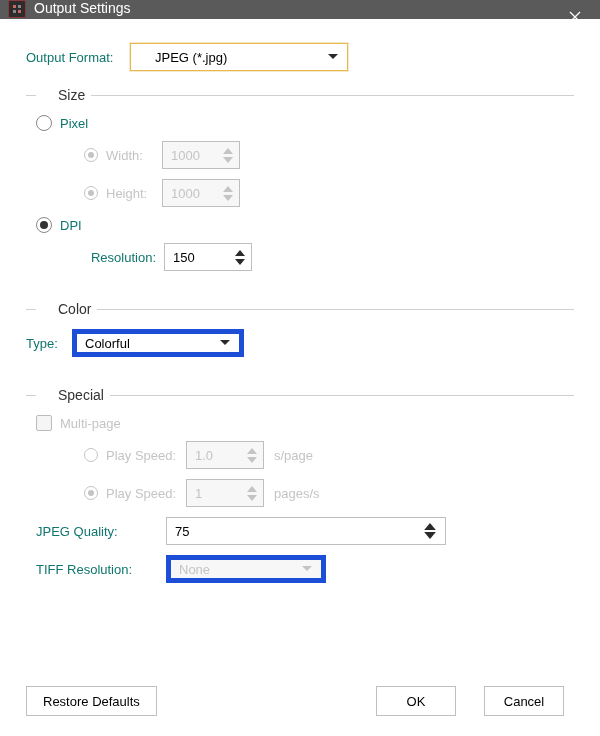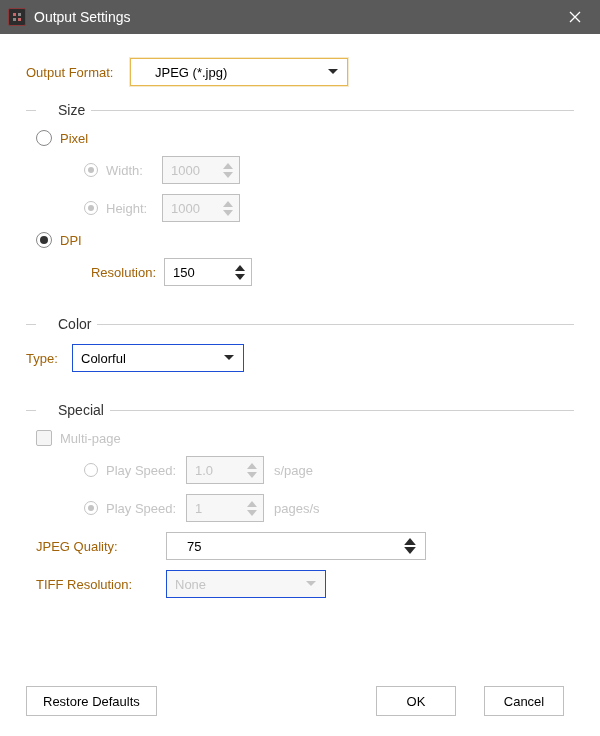--- a/index.html
+++ b/index.html
@@ -1,26 +1,26 @@
 <!DOCTYPE html>
 <html><head>
 <meta charset="utf-8">
 <style>
 * { box-sizing: border-box; margin: 0; padding: 0; font-family: "Segoe UI", Tahoma, sans-serif; }
 body { width: 600px; height: 736px; background: #fff; overflow: hidden; }
-.titlebar { height: 34px; background: #5a5a5a; display: flex; align-items: center; padding: 0 8px; color: #fff; }
+.titlebar { height: 19px; background: #5a5a5a; display: flex; padding: 0 8px; color: #fff; }
 .titlebar .app-icon { width: 18px; height: 18px; background: #2c2c2c; border: 1px solid #8a3a3a; border-radius: 2px; display: flex; align-items: center; justify-content: center; margin-right: 8px; }
 .titlebar .app-icon svg { width: 12px; height: 12px; }
 .titlebar .title { flex: 1; font-size: 14px; }
 .titlebar .close { width: 34px; height: 34px; display: flex; align-items: center; justify-content: center; font-size: 16px; cursor: pointer; }
 .content { padding: 24px 26px 0 26px; }
 .row { display: flex; align-items: center; margin-bottom: 10px; }
-.label { font-size: 13px; color: #a16207; }
+.label { font-size: 13px; color: #0f766e; }
 .label.disabled { color: #c4c4c4; }
-.select { position: relative; border: 1px solid #1d4ed8; background: #fff; height: 28px; display: flex; align-items: center; padding: 0 28px 0 8px; font-size: 13px; cursor: pointer; }
+.select { position: relative; border: 5px solid #1d4ed8; background: #fff; height: 28px; display: flex; align-items: center; padding: 0 28px 0 8px; font-size: 13px; cursor: pointer; }
 .select.focused { border: 1px solid #e6b84f; box-shadow: 0 0 0 1px rgba(230,184,79,0.3); padding-left: 24px; }
 .select.disabled { background: #f7f7f7; color: #c4c4c4; cursor: default; }
 .select .caret { position: absolute; right: 8px; top: 50%; transform: translateY(-50%); }
 .caret svg { width: 12px; height: 8px; display: block; }
 .caret.disabled svg path { fill: #c4c4c4; }
 .fieldset { margin-top: 16px; }
 .fieldset .legend-row { display: flex; align-items: center; }
 .fieldset .legend-text { font-size: 14px; color: #333; padding: 0 6px 0 22px; }
 .fieldset .legend-line { flex: 1; height: 1px; background: #d0d0d0; }
 .fieldset .legend-line.left { width: 10px; flex: none; }
@@ -37,21 +37,21 @@
 .spinbox.disabled { background: #f7f7f7; }
 .spinbox input { border: none; outline: none; width: 100%; height: 100%; padding: 0 22px 0 8px; font-size: 13px; background: transparent; }
 .spinbox.disabled input { color: #c4c4c4; }
 .spinbox .spin { position: absolute; right: 4px; top: 2px; bottom: 2px; width: 14px; display: flex; flex-direction: column; justify-content: center; }
 .spinbox .spin .arr { height: 9px; display: flex; align-items: center; justify-content: center; cursor: pointer; }
 .spinbox .spin svg { width: 10px; height: 6px; display: block; }
 .spinbox.disabled .spin svg path { fill: #c4c4c4; }
 .sub-indent { padding-left: 48px; }
 .footer { position: absolute; bottom: 20px; left: 26px; right: 36px; display: flex; }
 .btn { border: 1px solid #bfbfbf; background: #fff; height: 30px; padding: 0 16px; font-size: 13px; cursor: pointer; display: inline-flex; align-items: center; justify-content: center; }
-.jpeg-spin { width: 260px; padding-left: 12px; }
+.jpeg-spin { width: 280px; }
 .jpeg-spin .spin { right: 8px; }
 .jpeg-spin .spin .arr svg { width: 12px; height: 7px; }
 .big-arrow path { fill: #2a2a2a; }
 </style>
 </head>
 <body>
 
 <div class="titlebar">
   <div class="app-icon">
     <svg viewBox="0 0 12 12">

